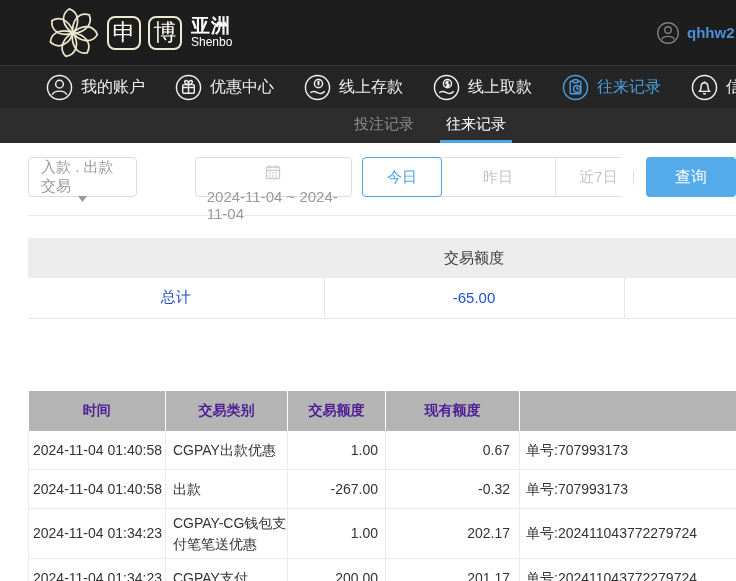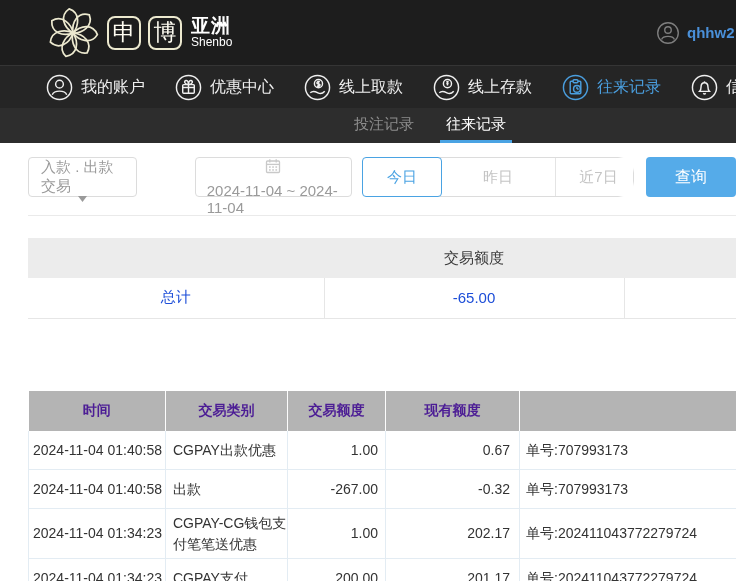--- a/index.html
+++ b/index.html
@@ -30,21 +30,21 @@
   .tabbar { height:35px; background:#2d2d2d; display:flex; padding-left:348px; gap:20px; }
   .tab { height:35px; display:flex; align-items:center; padding:0 6px; font-size:15px;
     color:#8d8d8d; cursor:pointer; border-bottom:3px solid transparent; white-space:nowrap; }
   .tab.active { color:#fff; border-bottom-color:#4aa3e3; }
 
   
   .controls { margin:14px 0 0 28px; display:flex; height:40px; }
   .ctl { border:1px solid #dcdcdc; border-radius:4px; display:flex; align-items:center;
     font-size:15px; color:#9a9a9a; background:#fff; cursor:pointer;flex-direction:column; }
   .select-box { width:152px; padding:0 12px; justify-content:space-between; margin-right:10px; }
-  .date-box { width:227px; padding:0 11px; gap:8px; margin-right:10px;margin-left:48px; }
+  .date-box { width:227px; padding:6px 11px; gap:8px; margin-right:10px;margin-left:48px; }
   .btn-group { display:flex; border:1px solid #dcdcdc; border-radius:16px; margin-right:12px; }
   .qbtn { width:78px; text-align:center; line-height:38px; font-size:15px; color:#c4c4c4;
     cursor:pointer; background:#fff;margin-left:18px; }
   .qbtn.active { color:#4aa3e3; border:1px solid #4aa3e3; border-radius:4px; margin:-1px;
     line-height:38px; position:relative; z-index:1; width:80px; }
   .qbtn.sep { border-left:1px solid #e4e4e4;padding-left:8px; }
   .search-btn { width:90px; height:40px; background:#55abe9; color:#fff; font-size:16px;
     border:none; border-radius:4px; cursor:pointer; flex:0 0 auto;
     font-family:"Liberation Sans","DejaVu Sans",sans-serif; }
 
@@ -131,36 +131,36 @@
         <path d="M14 11 C18 11 19.2 7.4 16.7 6.7 C14.6 6.2 14 9 14 11 Z"></path>
       </g>
     </svg>
     <span>优惠中心</span>
   </div>
   <div class="nav-item">
     <svg width="27" height="27" viewBox="0 0 28 28">
       <g stroke="currentColor" stroke-width="1.5" fill="none">
         <circle cx="14" cy="14" r="12.5"></circle>
         <circle cx="15" cy="10" r="4.2"></circle>
+        <path d="M13.8 8 h2.4 M13.8 10 h2.4 M15 8 v4"></path>
+        <path d="M6.5 19.5 C9.5 16.5 12.5 18.5 14.5 19.5 C17 20.8 19.5 20 21.5 17.8"></path>
+      </g>
+    </svg>
+    <span>线上存款</span>
+  </div>
+  <div class="nav-item">
+    <svg width="27" height="27" viewBox="0 0 28 28">
+      <g stroke="currentColor" stroke-width="1.5" fill="none">
+        <circle cx="14" cy="14" r="12.5"></circle>
+        <circle cx="15" cy="10" r="4.2"></circle>
         <path d="M16.4 8.2 c-1.6 -1 -3.2 0 -3 1.2 c.2 1.4 3 .6 3.2 2 c.2 1.2 -1.6 2 -3.2 1 M15 7 v6.2"></path>
         <path d="M6.5 19.5 C9.5 16.5 12.5 18.5 14.5 19.5 C17 20.8 19.5 20 21.5 17.8"></path>
       </g>
     </svg>
     <span>线上取款</span>
-  </div>
-  <div class="nav-item">
-    <svg width="27" height="27" viewBox="0 0 28 28">
-      <g stroke="currentColor" stroke-width="1.5" fill="none">
-        <circle cx="14" cy="14" r="12.5"></circle>
-        <circle cx="15" cy="10" r="4.2"></circle>
-        <path d="M13.8 8 h2.4 M13.8 10 h2.4 M15 8 v4"></path>
-        <path d="M6.5 19.5 C9.5 16.5 12.5 18.5 14.5 19.5 C17 20.8 19.5 20 21.5 17.8"></path>
-      </g>
-    </svg>
-    <span>线上存款</span>
   </div>
   <div class="nav-item active">
     <svg width="27" height="27" viewBox="0 0 28 28">
       <g stroke="currentColor" stroke-width="1.5" fill="none">
         <circle cx="14" cy="14" r="12.5"></circle>
         <path d="M11.5 7.5 h-2 a1 1 0 0 0 -1 1 v11 a1 1 0 0 0 1 1 h9 a1 1 0 0 0 1 -1 v-11 a1 1 0 0 0 -1 -1 h-2"></path>
         <rect x="11.5" y="6" width="5" height="3" rx="1"></rect>
         <circle cx="15.5" cy="15.5" r="3.5"></circle>
         <path d="M15.5 15.5 v-2.2 M15.5 15.5 h1.8"></path>
       </g>

